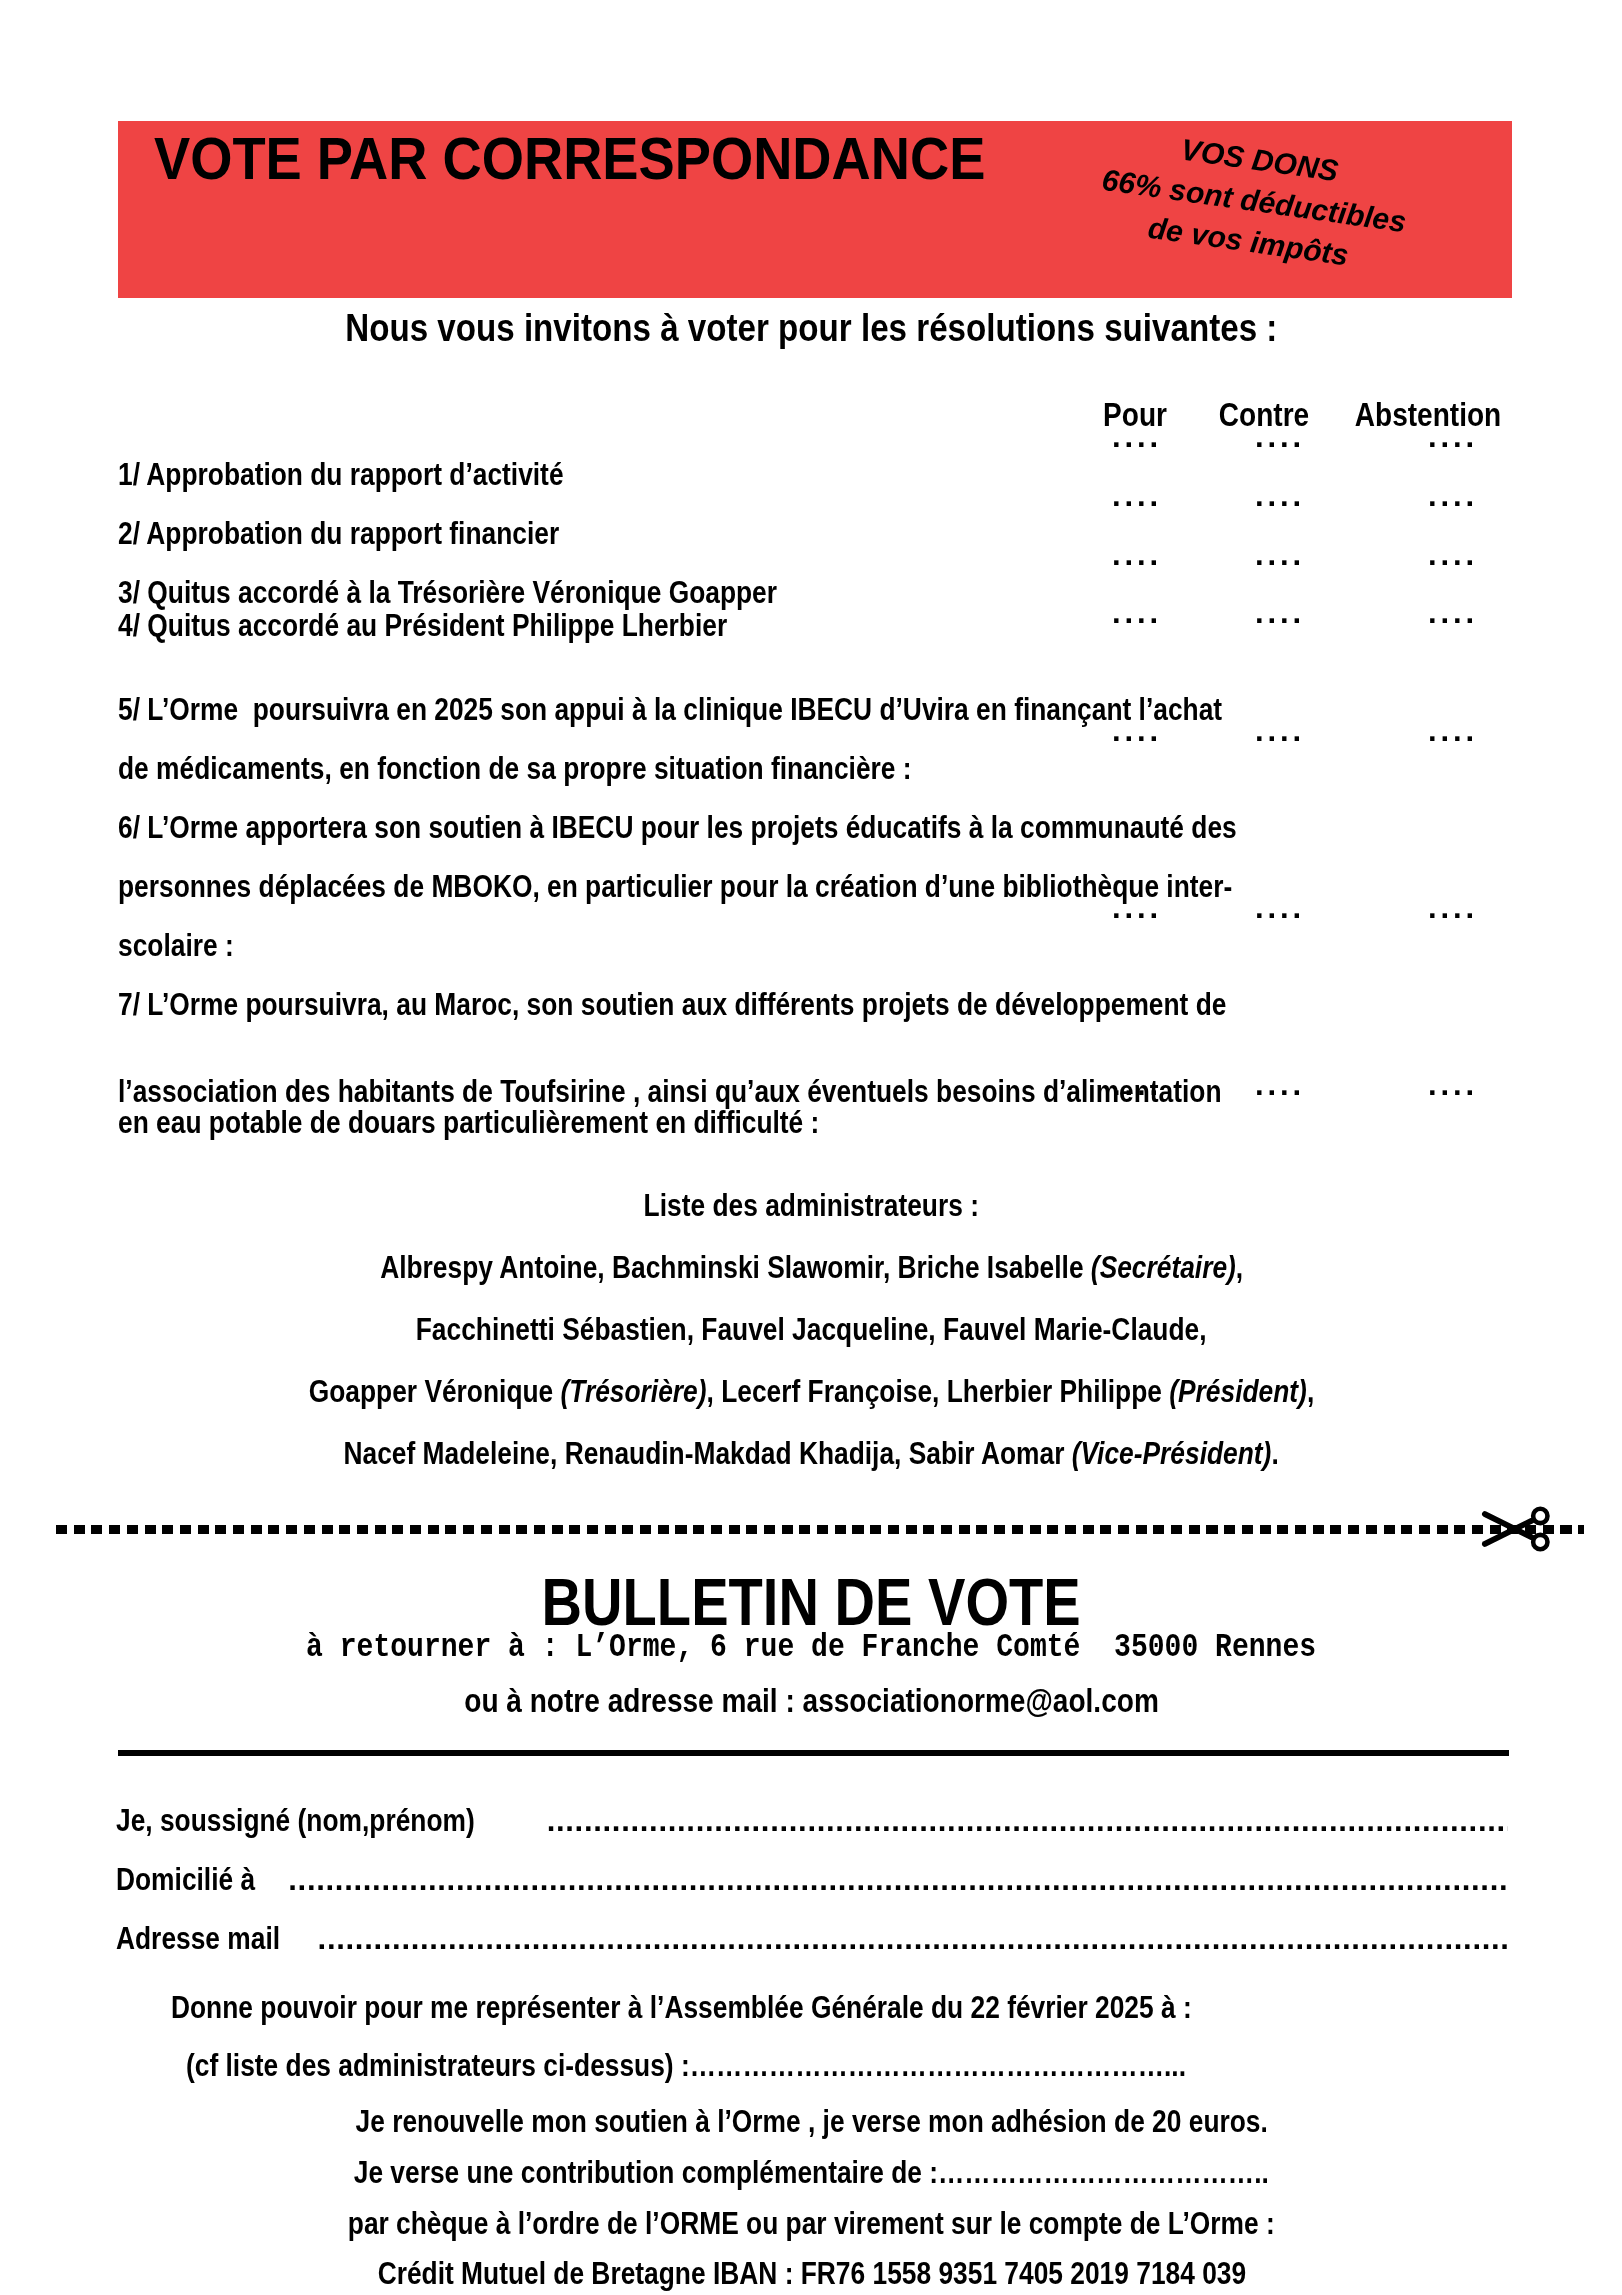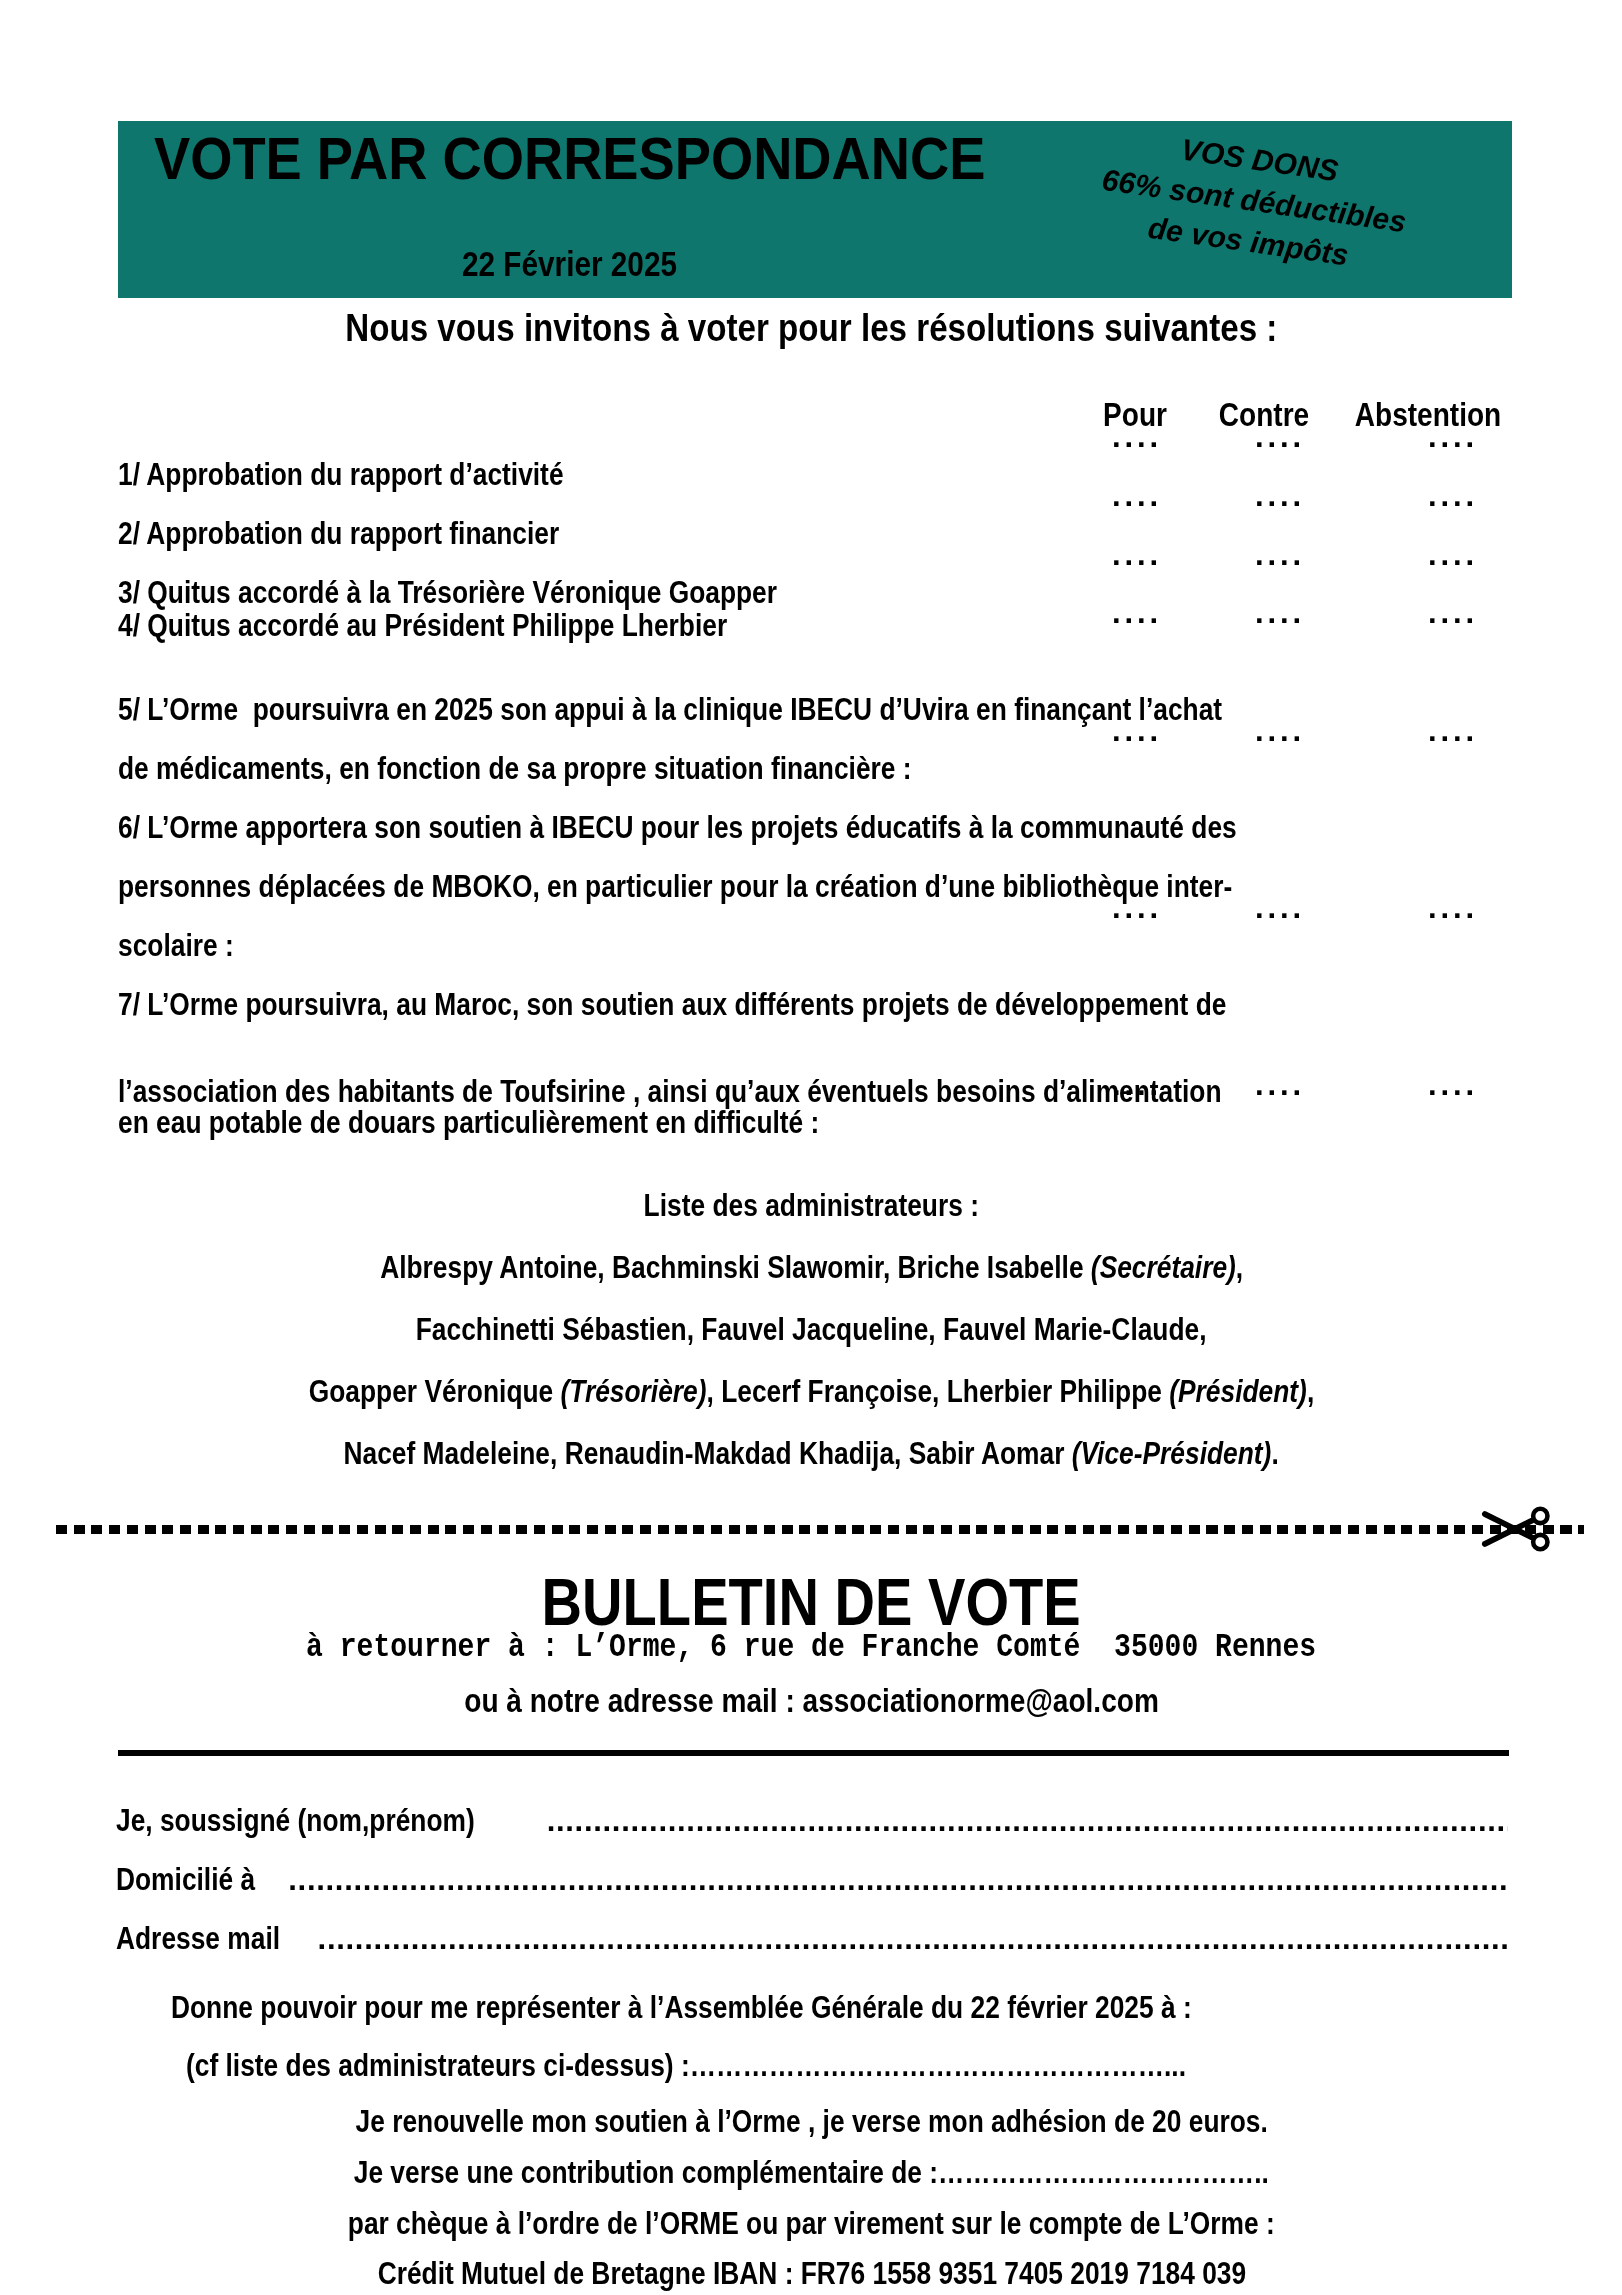--- a/index.html
+++ b/index.html
@@ -34,26 +34,23 @@
   
   .formrow{position:absolute;left:116px;width:1392px;display:flex;align-items:baseline;
            font-size:31px;line-height:39px;overflow:hidden;}
   .formrow .lbl{white-space:pre;flex:0 0 auto;}
   .formrow .fill{flex:1 1 auto;overflow:hidden;white-space:nowrap;letter-spacing:0.7px;}
   .it{font-style:italic;}
 </style>
 </head>
 <body>
 
-<div class="bluebox" id="bluebox" style="background: #0f766e;">
+<div class="bluebox" id="bluebox" style="background: #ef4444;">
   <div class="main-title">
     <span class="cx">VOTE PAR CORRESPONDANCE</span>
-  </div>
-  <div class="sub-wrap" style="top:123px;">
-    <span class="cxc">22 Février 2025</span>
   </div>
   <div class="donate">
     <div>VOS DONS</div>
     <div>66% sont déductibles</div>
     <div>de vos impôts</div>
   </div>
 </div>
 
 <div class="cline" style="top:306px;font-size:39px;">
   <span class="cxc">Nous vous invitons à voter pour les résolutions suivantes :</span>

